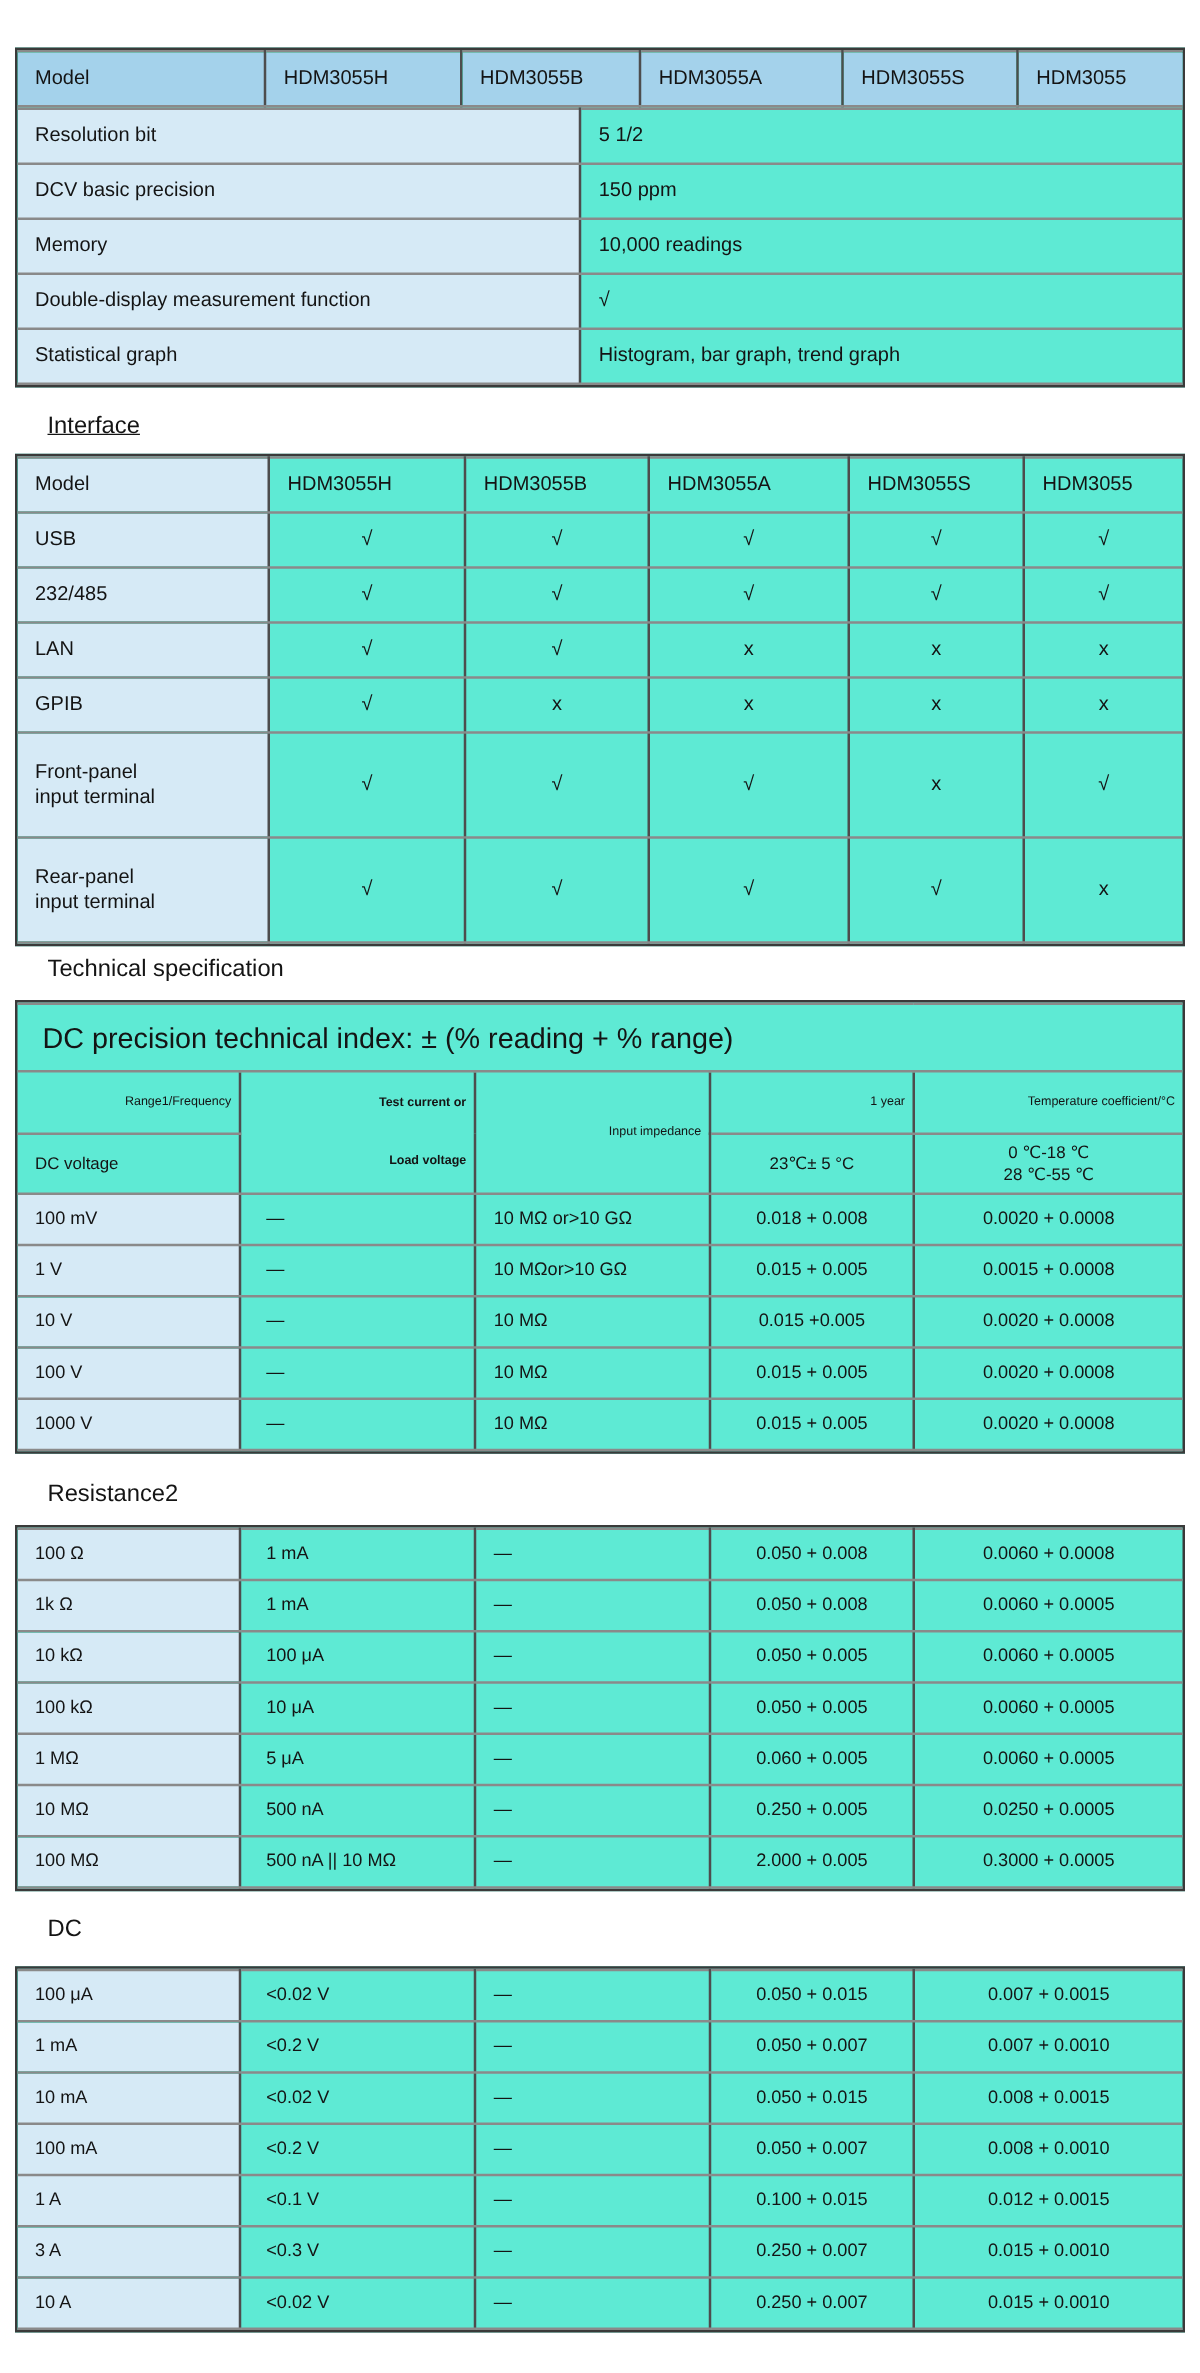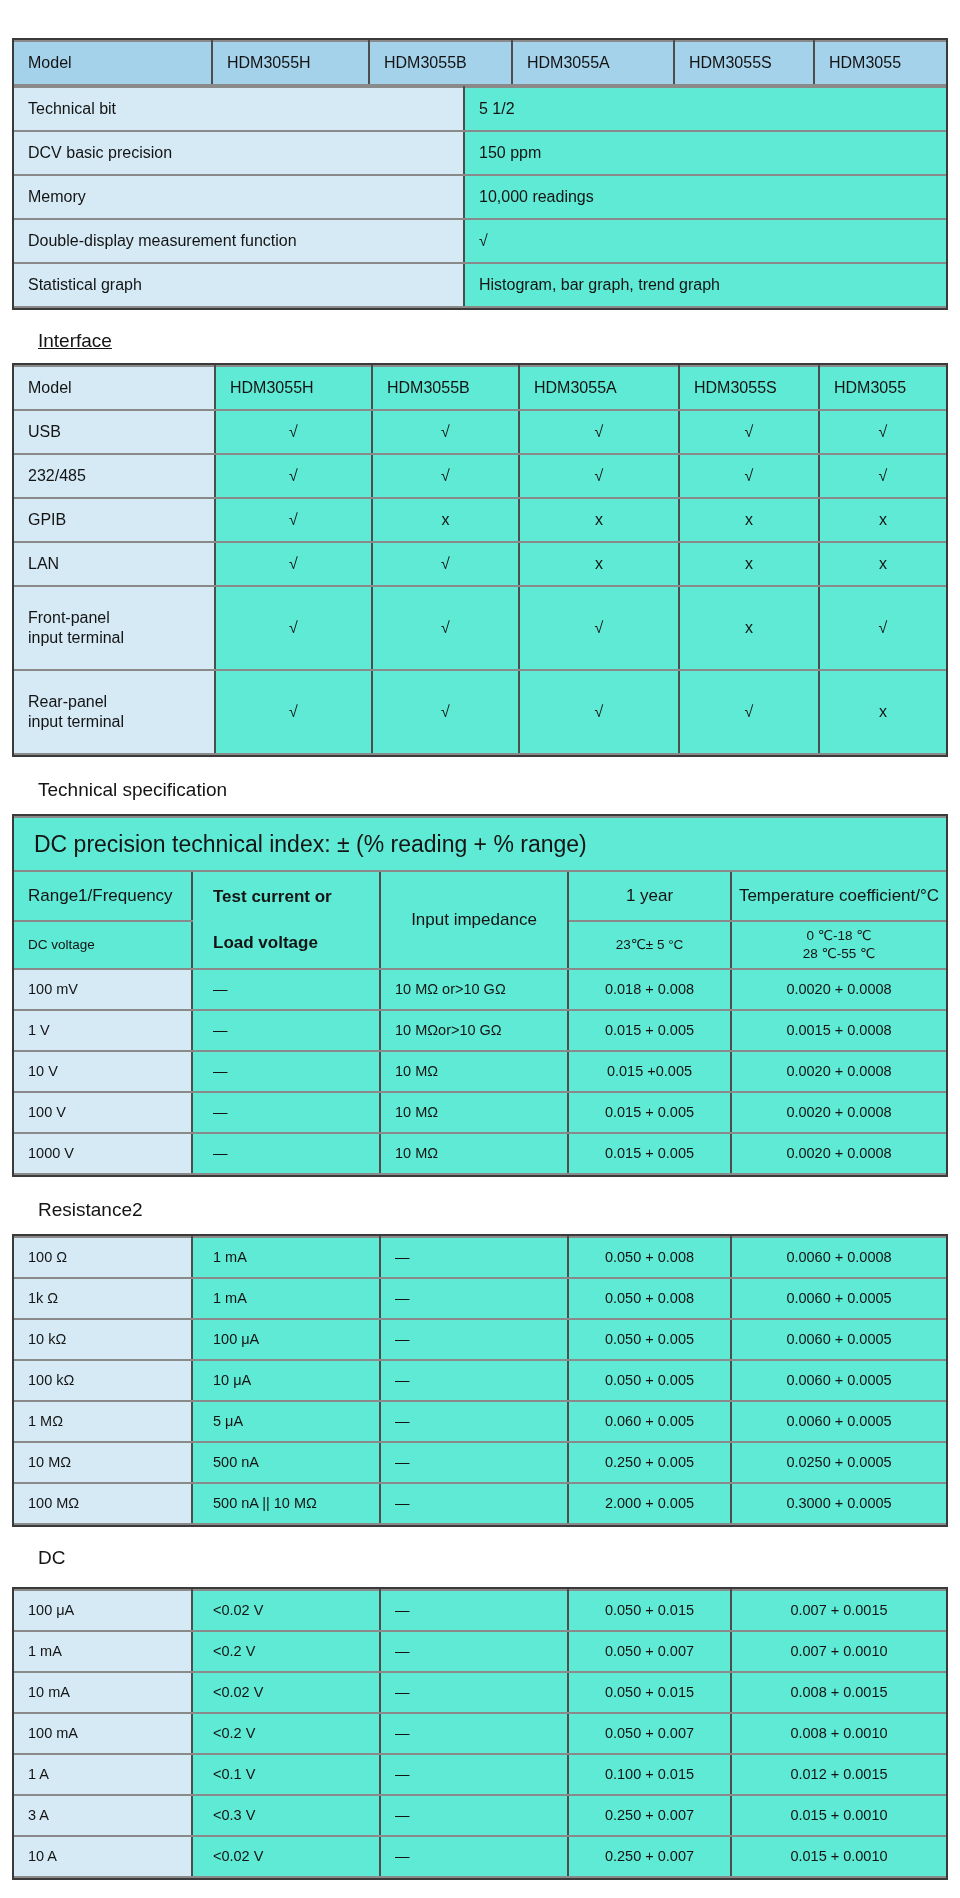--- a/index.html
+++ b/index.html
@@ -41,37 +41,37 @@
   .lt-blue{background:#d6eaf6;}
   .center{text-align:center;padding-left:6px;}
   .section-title{
     font-size:19px;
     font-weight:400;
     margin:0;
     padding:0;
     color:#141414;
   }
   .t-interface-title{margin:20px 0 11px 26px;text-decoration:underline;}
-  .t-tech-title{margin:22px 0 13px 26px;}
+  .t-tech-title{margin:8px 0 13px 26px;}
   .t-res-title{margin:22px 0 13px 26px;}
   .t-dc-title{margin:20px 0 18px 26px;}
 
   
   .ta-head td{height:44px;}
   .ta-body td{height:44px;}
 
   
   .tb td{height:44px;}
   .tb tr.tall td{height:84px;}
   .tb .wrap2 span{display:block;}
 
   
   .tech td{font-size:14.5px;}
   .tc-title td{height:54px;font-size:23px;padding-left:20px;}
-  .tc-h1 td{height:50px;font-size:17px;}
+  .tc-h1 td{height:50px;font-size:10px;text-align:right;}
   .tc-h2 td{height:48px;font-size:13.5px;}
   .tc-h1 td, .tc-h2 td{border-top-color:#8a8a8a;}
   .tech .data td{height:41px;}
   .tech .col2{padding-left:20px;}
   .tech .col3{margin-left:47px;}
   .vsplit{
     display:flex;flex-direction:column;justify-content:space-around;
     height:92px;
     font-weight:bold;
   }
@@ -103,21 +103,21 @@
       </tr>
     </tbody>
       </table>
     <table class="ta-body">
       <colgroup>
           <col style="width:450px">
           <col>
         </colgroup>
       <tbody>
           <tr>
-        <td class="lt-blue">Technical bit</td>
+        <td class="lt-blue">Resolution bit</td>
         <td>5 1/2</td>
       </tr>
       <tr>
         <td class="lt-blue">DCV basic precision</td>
         <td>150 ppm</td>
       </tr>
       <tr>
         <td class="lt-blue">Memory</td>
         <td>10,000 readings</td>
       </tr>
@@ -164,31 +164,31 @@
       </tr>
       <tr>
         <td class="lt-blue">232/485</td>
         <td class="center">√</td>
         <td class="center">√</td>
         <td class="center">√</td>
         <td class="center">√</td>
         <td class="center">√</td>
       </tr>
       <tr>
+        <td class="lt-blue">LAN</td>
+        <td class="center">√</td>
+        <td class="center">√</td>
+        <td class="center">x</td>
+        <td class="center">x</td>
+        <td class="center">x</td>
+      </tr>
+      <tr>
         <td class="lt-blue">GPIB</td>
         <td class="center">√</td>
         <td class="center">x</td>
-        <td class="center">x</td>
-        <td class="center">x</td>
-        <td class="center">x</td>
-      </tr>
-      <tr>
-        <td class="lt-blue">LAN</td>
-        <td class="center">√</td>
-        <td class="center">√</td>
         <td class="center">x</td>
         <td class="center">x</td>
         <td class="center">x</td>
       </tr>
       <tr class="tall">
         <td class="lt-blue wrap2">
           <span>Front-panel</span>
           <span>input terminal</span>
         </td>
         <td class="center">√</td>

